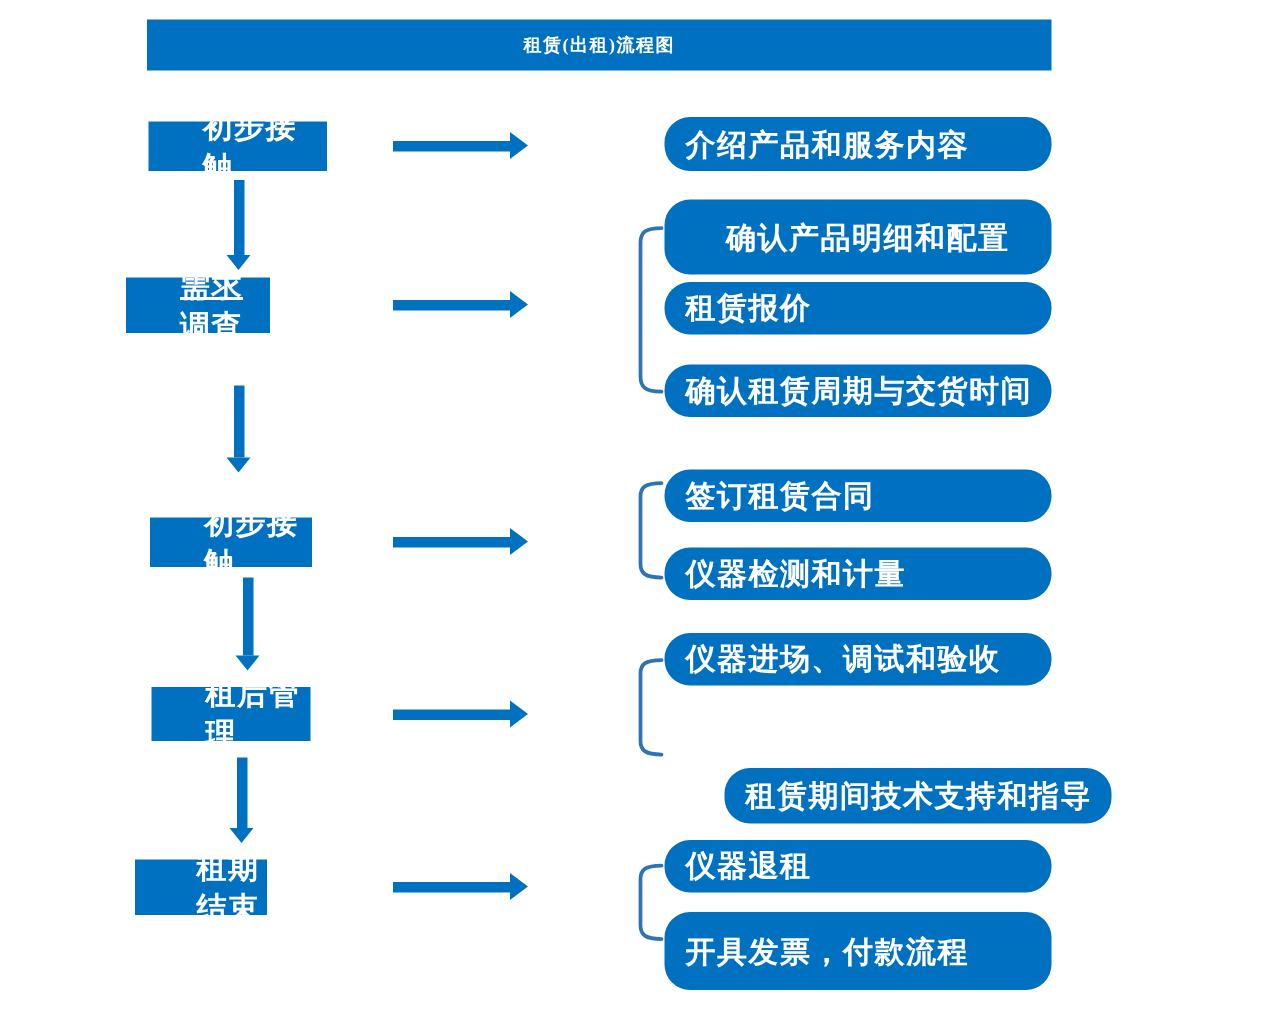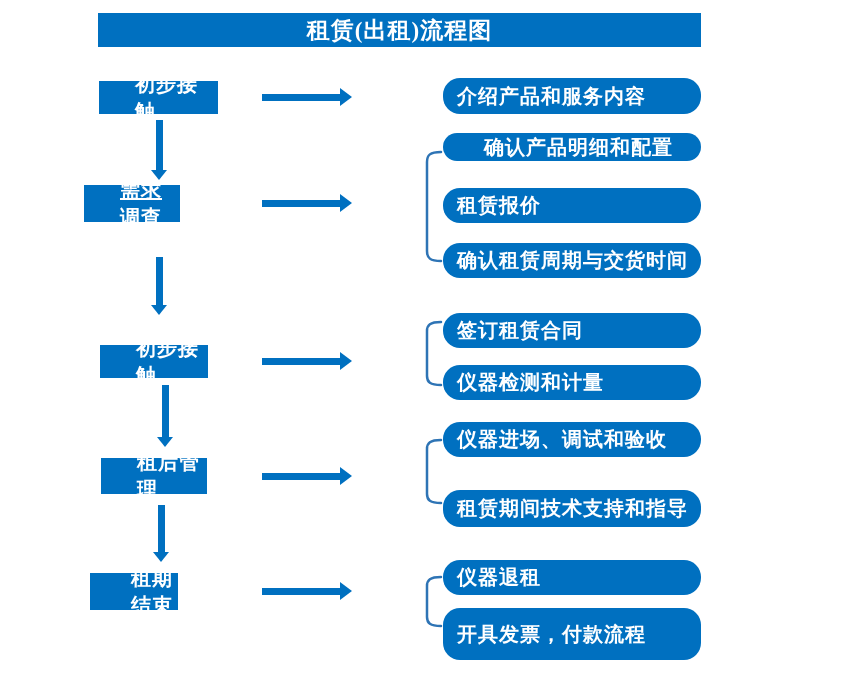--- a/index.html
+++ b/index.html
@@ -8,39 +8,39 @@
     font-family:"Liberation Serif","DejaVu Serif",serif;
     --primary:#0070C0;--bracket:#2E74B5;--text_on_primary:#FFFFFF;--background:#FFFFFF;
   }
   .canvas{position:relative;width:844px;height:688px;background:var(--background);overflow:hidden;}
 
   .box{
     position:absolute;background:var(--primary);color:var(--text_on_primary);
     font-weight:bold;font-size:20px;letter-spacing:1px;
     display:flex;align-items:center;box-sizing:border-box;
   }
-  .title-bar{left:98px;top:13px;width:603px;height:34px;justify-content:center;font-size:23px;}
+  .title-bar{left:98px;top:13px;width:603px;height:34px;justify-content:center;font-size:12px;}
 
   .step{justify-content:center;padding-left:36px;}
   .s1{left:99px;top:81px;width:119px;height:33px;}
   .s2{left:84px;top:185px;width:96px;height:37px;text-decoration:underline;}
   .s3{left:100px;top:345px;width:108px;height:33px;}
   .s4{left:101px;top:458px;width:106px;height:36px;}
   .s5{left:90px;top:573px;width:88px;height:37px;text-align:center;}
 
   .out{padding-left:14px;justify-content:flex-start;border-radius:17px;}
   .r{left:443px;width:258px;}
   .r1{top:78px;height:36px;}
-  .r2{top:133px;height:28px;padding-left:41px;}
+  .r2{top:133px;height:50px;padding-left:41px;}
   .r3{top:188px;height:35px;}
   .r4{top:243px;height:35px;}
   .r5{top:313px;height:35px;}
   .r6{top:365px;height:35px;}
   .r7{top:422px;height:35px;}
-  .r8{top:490px;height:37px;}
+  .r8{top:512px;height:37px;margin-left:40px;}
   .r9{top:560px;height:35px;}
   .r10{top:608px;height:52px;}
 
   
   .harrow{position:absolute;left:262px;width:90px;height:18px;}
   .h1{top:88px;}.h2{top:194px;}.h3{top:352px;}.h4{top:467px;}.h5{top:582px;}
   .hshaft{position:absolute;left:0;top:5.5px;width:78px;height:7px;background:var(--primary);}
   .hhead{position:absolute;right:0;top:0;width:0;height:0;
     border-top:9px solid transparent;border-bottom:9px solid transparent;border-left:12px solid var(--primary);}
 

